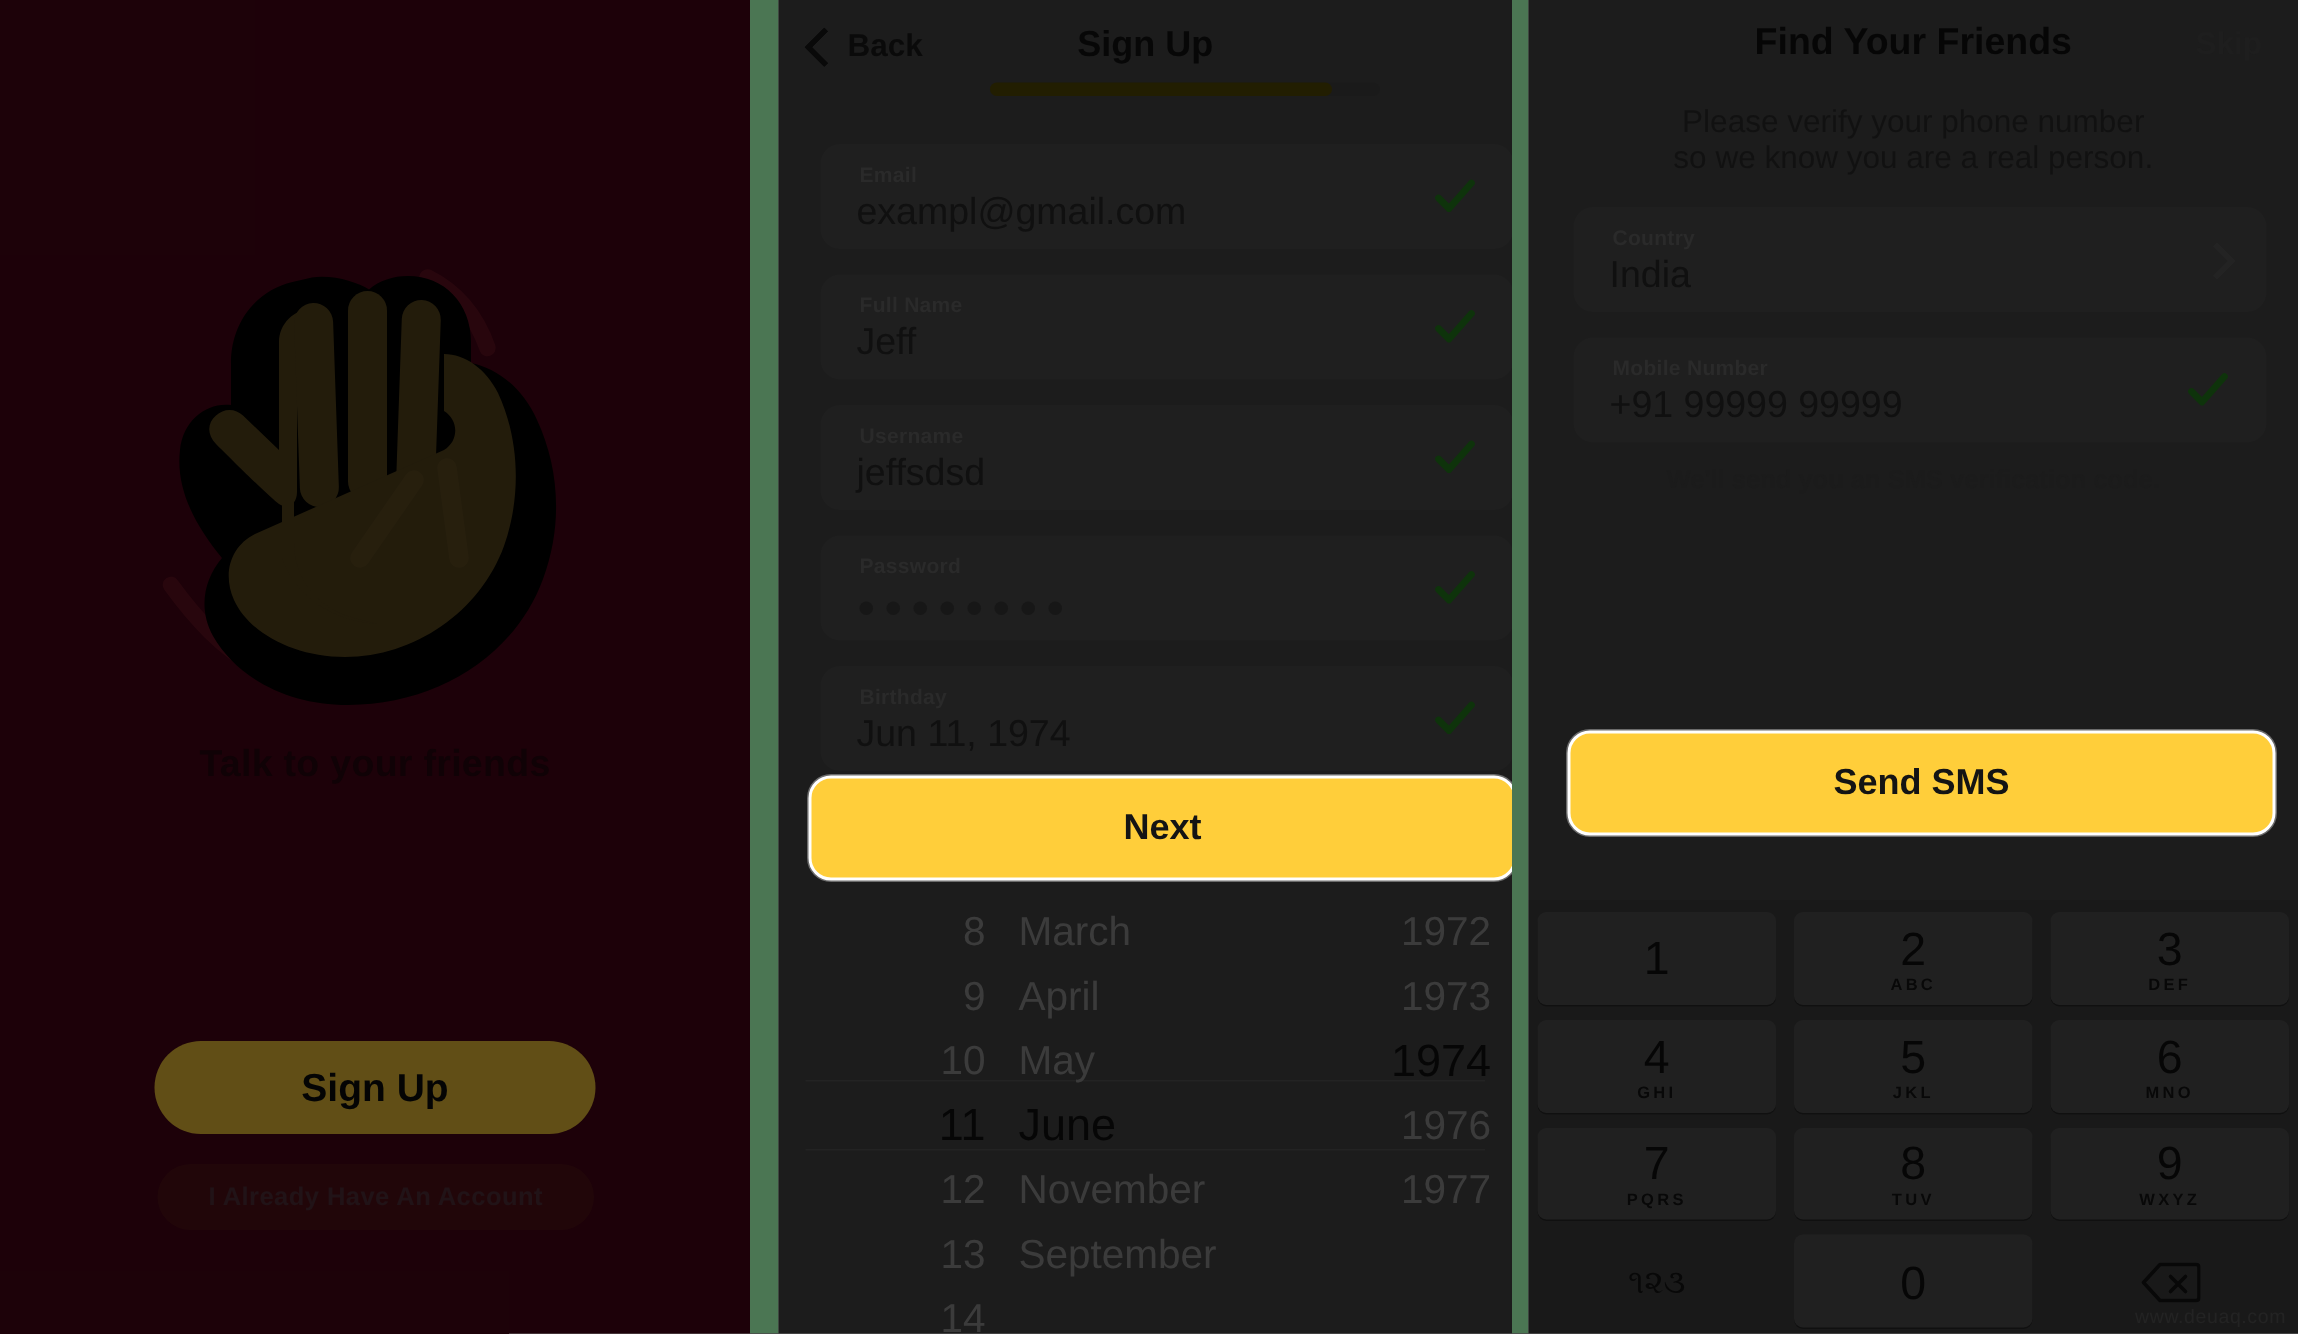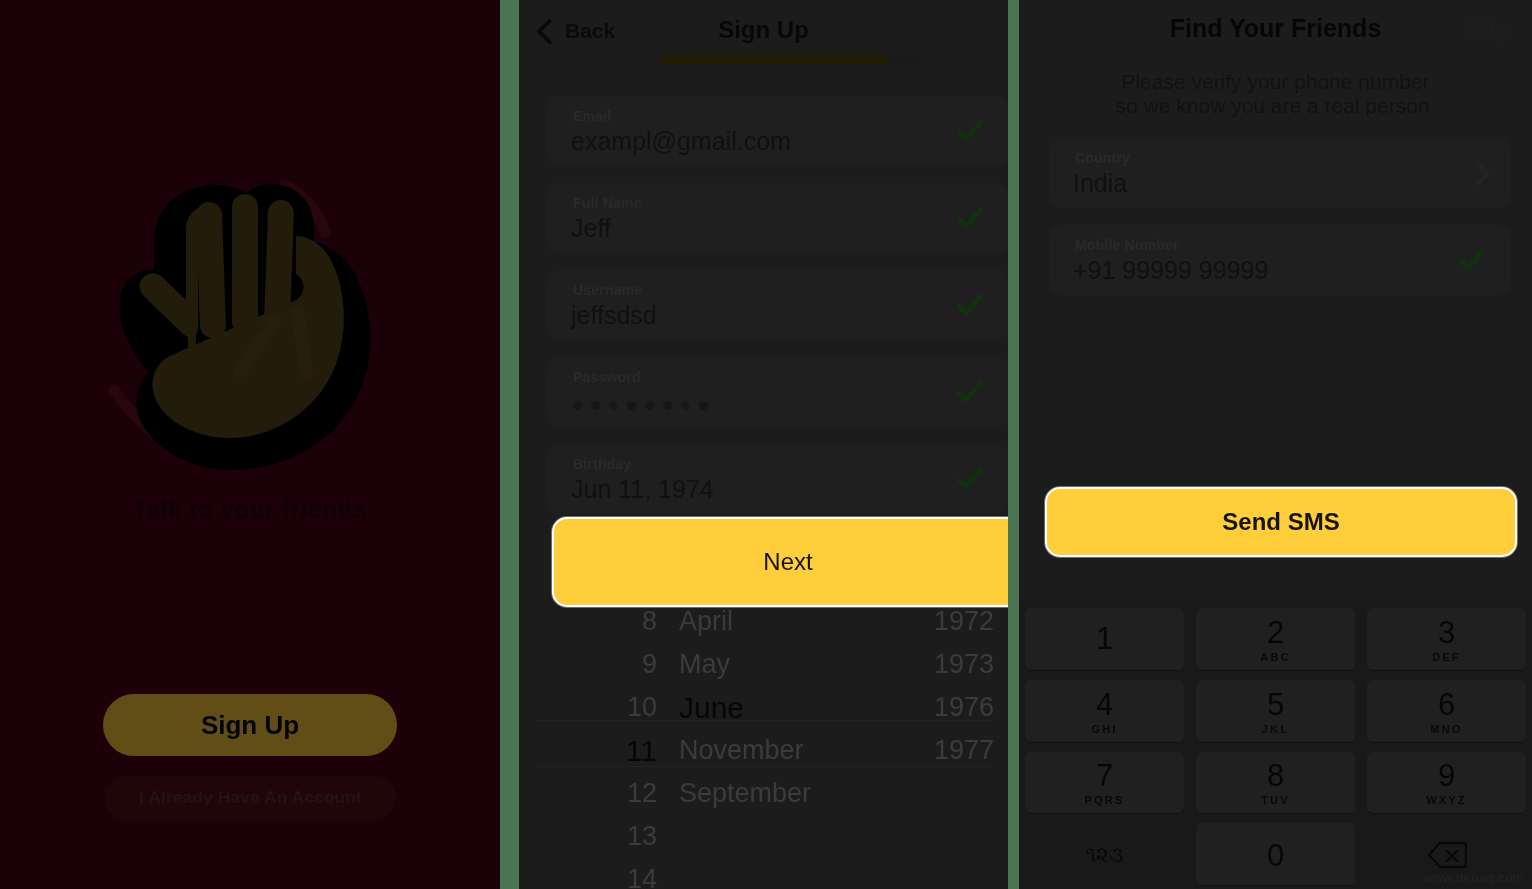--- a/index.html
+++ b/index.html
@@ -79,27 +79,26 @@
   .field-value { position:absolute; left:24px; top:31px; font-size:25px; color:#2a2a2a; }
   .tick {
     position:absolute; right:24px; top:50%; transform:translateY(-50%);
     width:30px; height:30px;
   }
   .tick svg { display:block; }
   .pw-dots { position:absolute; left:26px; top:44px; display:flex; gap:9px; }
   .pw-dots i { width:9px; height:9px; border-radius:50%; background:#3d3d3d; display:block; }
 
   .btn-next {
-    position:absolute; top:517px; left:20px; width:472px; height:90px;
+    position:absolute; top:517px; left:20px; width:472px; height:70px;
     background:#FFCE3A; border:2px solid #ffffff; border-radius:15px;
     display:flex; align-items:center; justify-content:center;
-    font-size:24px; font-weight:400; color:#141414; cursor:pointer;
+    font-size:24px; font-weight:700; color:#141414; cursor:pointer;
     font-family:"Liberation Sans", sans-serif; z-index:40;
     box-shadow:0 0 0 1px rgba(255,255,255,0.35);
-    margin-left:13px;
   }
 
   
   .picker { position:absolute; top:600px; left:0; right:0; height:289px; overflow:hidden; }
   .picker-col { position:absolute; top:0; bottom:0; }
   .picker-col.day   { left:58px;  width:80px;  text-align:right; }
   .picker-col.month { left:160px; width:200px; text-align:left; }
   .picker-col.year  { left:345px; width:130px; text-align:right; }
   .picker-row { height:43px; line-height:43px; font-size:27px; color:#9c9c9c; white-space:nowrap; }
   .picker-row.sel { color:#111111; font-weight:400; font-size:30px; }
@@ -290,30 +289,32 @@
           <div class="picker-row">8</div>
           <div class="picker-row">9</div>
           <div class="picker-row">10</div>
           <div class="picker-row sel">11</div>
           <div class="picker-row">12</div>
           <div class="picker-row">13</div>
           <div class="picker-row">14</div>
         </div>
 
         <div class="picker-col month">
+          <div class="picker-row">March</div>
           <div class="picker-row">April</div>
           <div class="picker-row">May</div>
           <div class="picker-row sel">June</div>
           <div class="picker-row">November</div>
           <div class="picker-row">September</div>
         </div>
 
         <div class="picker-col year">
           <div class="picker-row">1972</div>
           <div class="picker-row">1973</div>
+          <div class="picker-row sel">1974</div>
           <div class="picker-row">1976</div>
           <div class="picker-row">1977</div>
         </div>
       </div>
 
     </div>
     <div class="dim"></div>
 
     <button class="btn-next">Next</button>
   </div>

